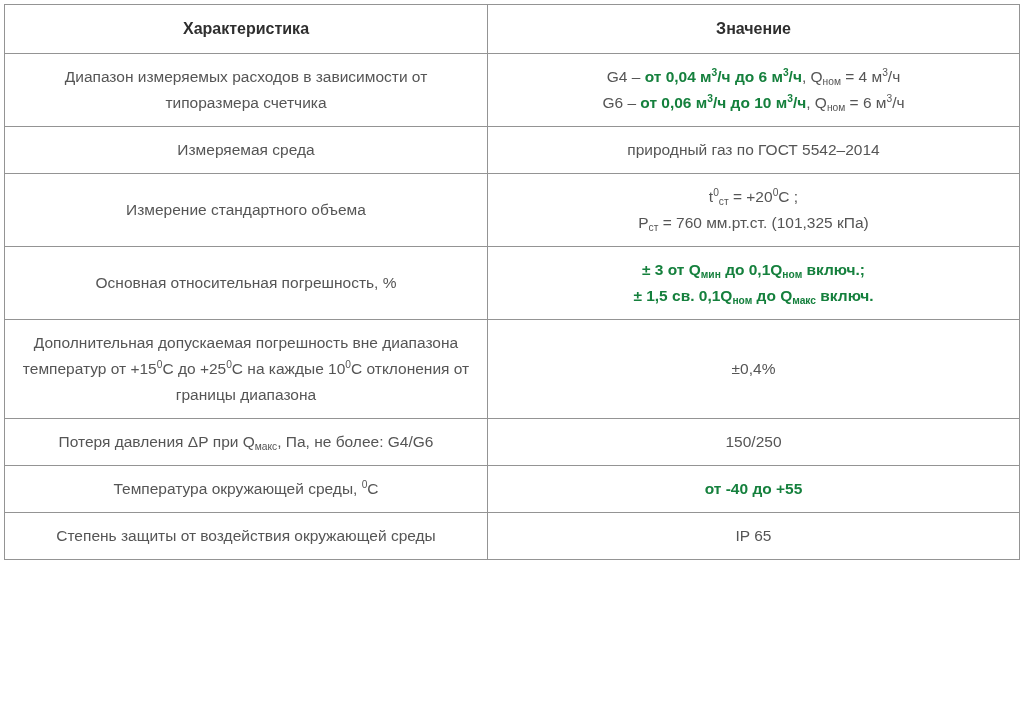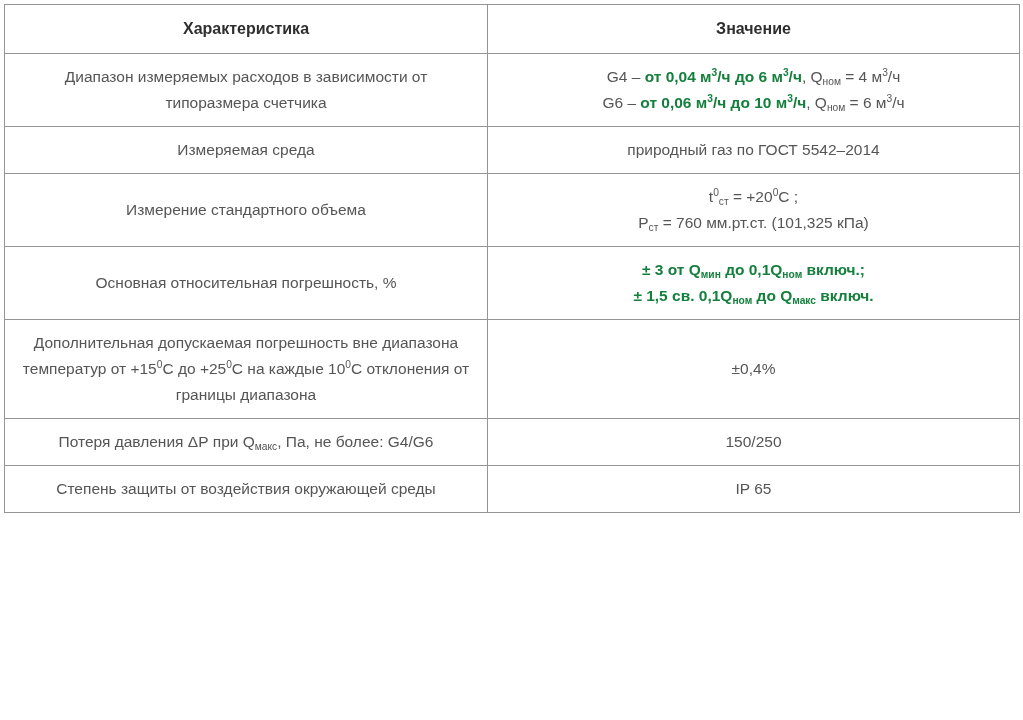--- a/index.html
+++ b/index.html
@@ -121,20 +121,28 @@
       <tr>
         <td>
           <div class="line"><span>Потеря давления ΔР при Q</span><sub>макс</sub><span>, Па, не более: G4/G6</span></div>
         </td>
         <td>
           <div class="line"><span>150/250</span></div>
         </td>
       </tr>
       <tr>
         <td>
+          <div class="line"><span>Температура окружающей среды, </span><sup>0</sup><span>С</span></div>
+        </td>
+        <td>
+          <div class="line"><span class="b">от -40 до +55</span></div>
+        </td>
+      </tr>
+      <tr>
+        <td>
           <div class="line"><span>Степень защиты от воздействия окружающей среды</span></div>
         </td>
         <td>
           <div class="line"><span>IP 65</span></div>
         </td>
       </tr>
     </tbody>
 </table>
 
 </body></html>

